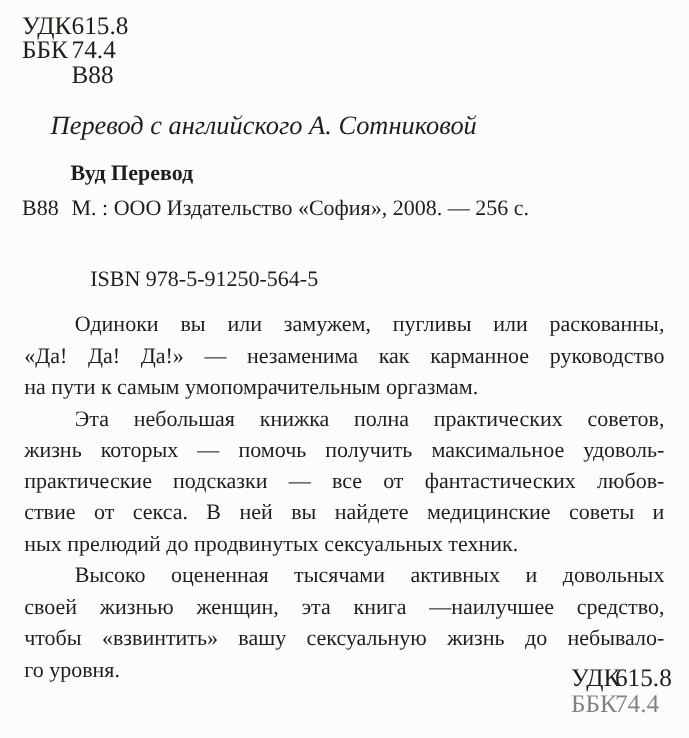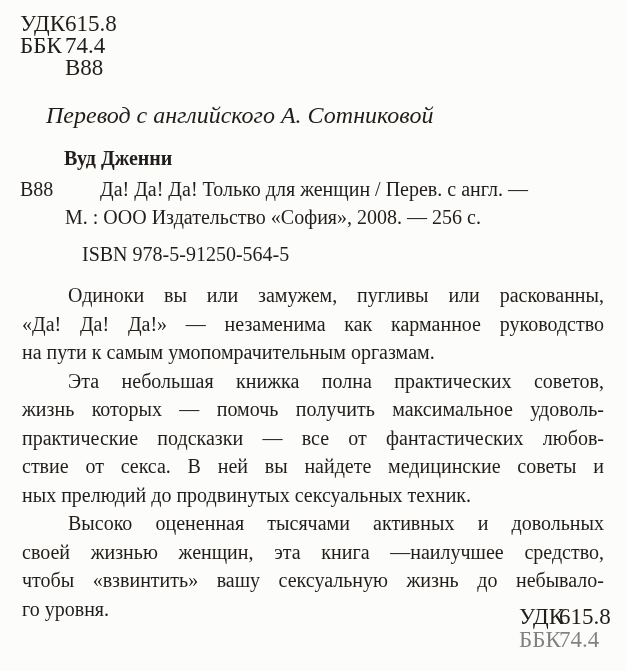--- a/index.html
+++ b/index.html
@@ -111,25 +111,24 @@
     <div class="code-row">
       <span class="code-label">ББК</span><span class="code-value">74.4</span>
     </div>
     <div class="code-row">
       <span class="code-label"></span><span class="code-value">В88</span>
     </div>
   </div>
 
   <div class="translator">Перевод с английского А. Сотниковой</div>
 
-  <div class="author">Вуд Дженни</div>
+  <div class="author">Вуд Перевод</div>
 
   <div class="bib">
     <span class="bib-code">В88</span>
-    <div class="bib-line1">Да! Да! Да! Только для женщин / Перев. с англ. —</div>
     <div class="bib-line2">М. : ООО Издательство «София», 2008. — 256 с.</div>
   </div>
 
   <div class="isbn">ISBN 978-5-91250-564-5</div>
 
   <div class="annotation">
     <div class="ln indent">Одиноки вы или замужем, пугливы или раскованны,</div>
     <div class="ln">«Да! Да! Да!» — незаменима как карманное руководство</div>
     <div class="ln last">на пути к самым умопомрачительным оргазмам.</div>
     <div class="ln indent">Эта небольшая книжка полна практических советов,</div>

